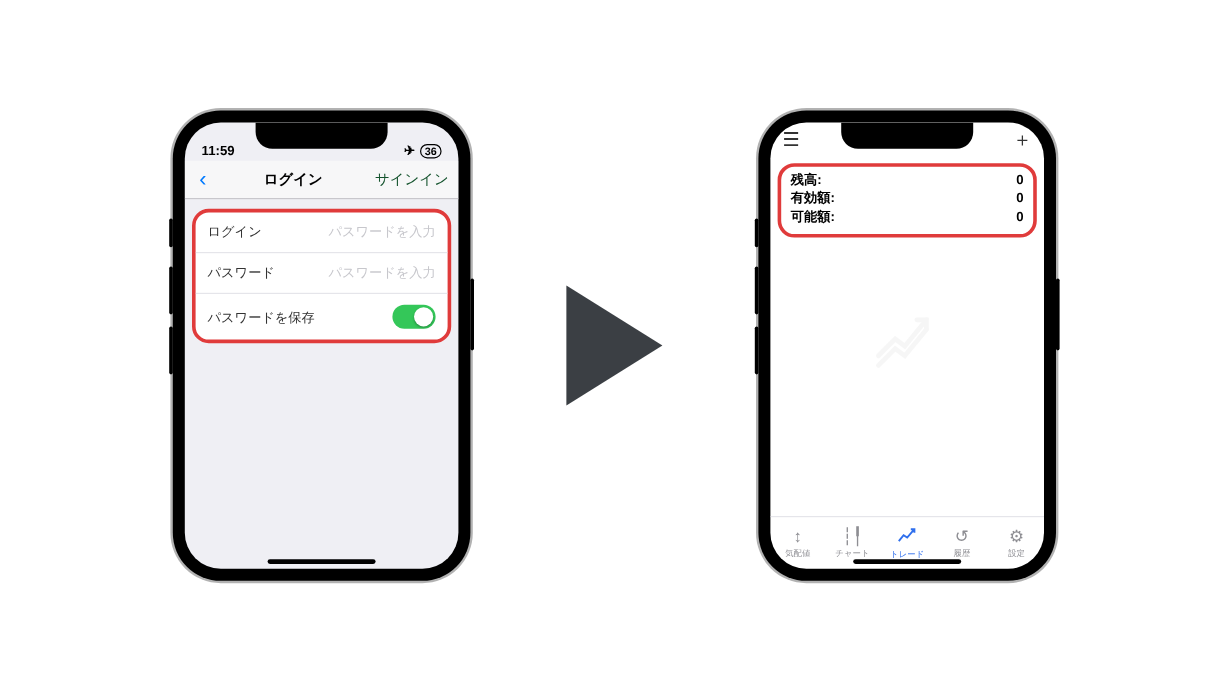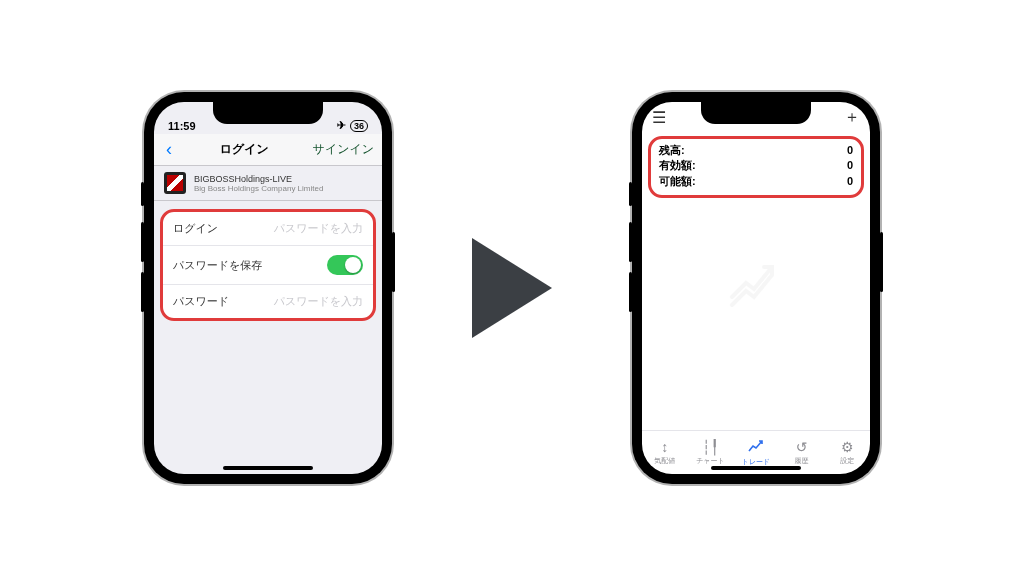--- a/index.html
+++ b/index.html
@@ -187,40 +187,33 @@
           <span class="battery-pill">36</span>
         </span>
       </div>
 
       <div class="navbar">
         <span class="back">‹</span>
         <span class="title">ログイン</span>
         <span class="signin">サインイン</span>
       </div>
 
-      <div class="broker-row">
-        <div class="broker-logo"></div>
-        <div class="broker-text">
-          <div class="line1">BIGBOSSHoldings-LIVE</div>
-          <div class="line2">Big Boss Holdings Company Limited</div>
-        </div>
-      </div>
 
       <div class="form-group">
         <div class="form-row">
           <span class="label">ログイン</span>
           <span class="placeholder">パスワードを入力</span>
         </div>
         <div class="form-row">
+          <span class="label">パスワード</span>
+          <span class="placeholder">パスワードを入力</span>
+        </div>
+        <div class="form-row">
           <span class="label">パスワードを保存</span>
           <span class="toggle"></span>
-        </div>
-        <div class="form-row">
-          <span class="label">パスワード</span>
-          <span class="placeholder">パスワードを入力</span>
         </div>
       </div>
 
 
       <div class="home-indicator"></div>
     </div>
   </div>
 
   <div class="arrow"></div>
 

